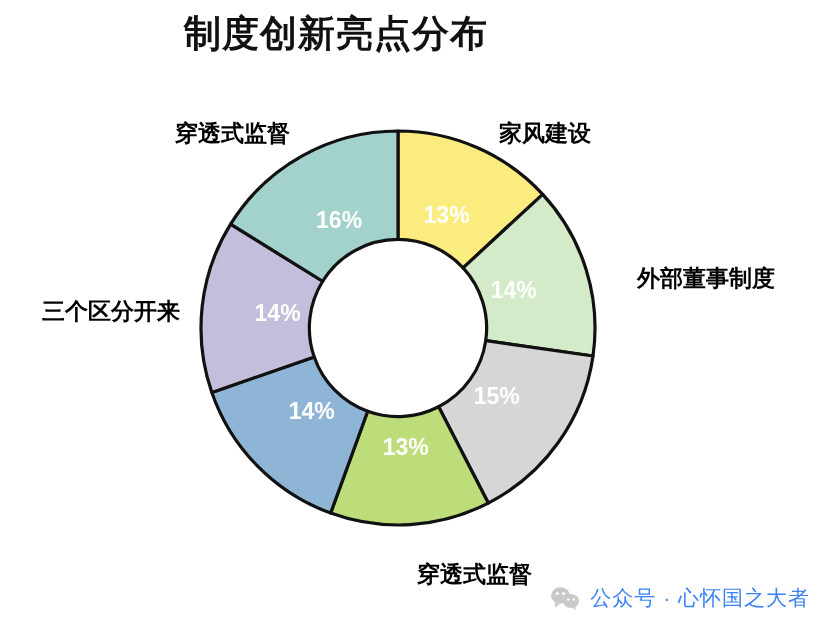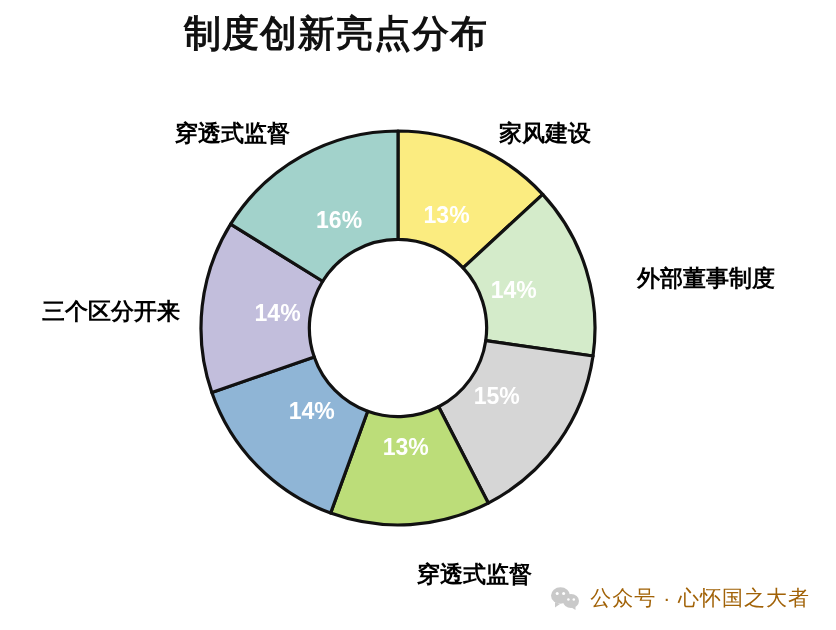--- a/index.html
+++ b/index.html
@@ -88,21 +88,21 @@
     right: 26px;
     bottom: 18px;
     display: flex;
     align-items: center;
     gap: 10px;
     color: #bdbdbd;
     font-size: 21px;
     letter-spacing: 1px;
     user-select: none;
   }
-  #watermark .wm-text { color: #a16207; }
+  #watermark .wm-text { color: #3b82f6; }
   #wechat-icon { display: block; }
 </style>
 </head>
 <body>
 
 <div id="chart-page">
 
   <div id="chart-title">制度创新亮点分布</div>
 
   <div id="donut-area">

